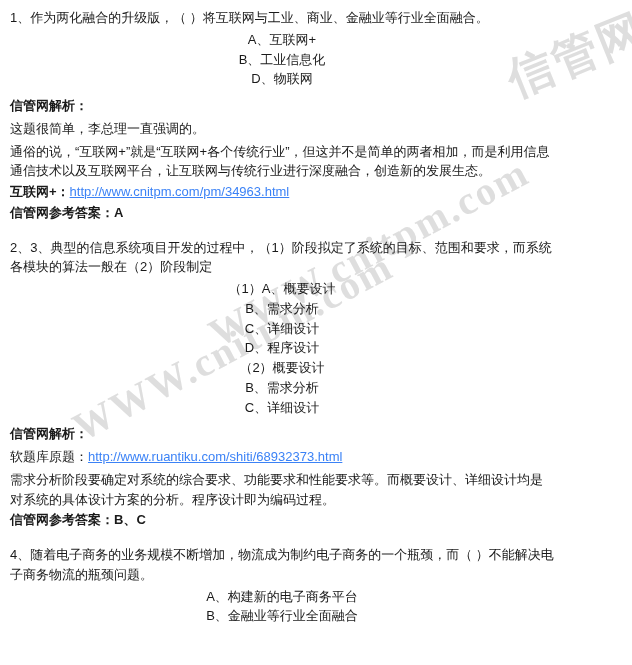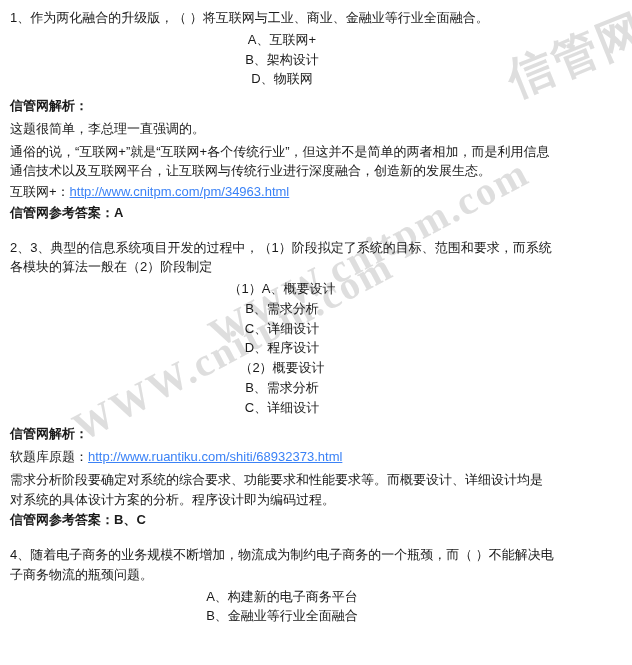--- a/index.html
+++ b/index.html
@@ -88,42 +88,42 @@
   }
   .link {
     color: #3b82f6;
     text-decoration: underline;
     cursor: pointer;
   }
   .spacer-block {
     height: 14px;
   }
   .inline-label {
-    font-weight: normal;
+    font-weight: bold;
     margin-top: 48px;
   }
   .answer-val {
     font-weight: bold;
   }
 </style>
 </head>
 <body>
 
 <div class="watermark">
   <div class="wm-text wm1">信管网</div>
   <div class="wm-text wm2">WWW.cnitpm.com</div>
   <div class="wm-text wm3">WWW.cnitpm.com</div>
 </div>
 
 <div class="page">
 
   <div>
     <p class="q-stem">1、作为两化融合的升级版，（ ）将互联网与工业、商业、金融业等行业全面融合。</p>
     <p class="opt">A、互联网+</p>
-    <p class="opt">B、架构设计</p>
+    <p class="opt">B、工业信息化</p>
     <p class="opt">D、物联网</p>
     <p class="analysis-head">信管网解析：</p>
     <p class="body-text">这题很简单，李总理一直强调的。</p>
     <p class="body-text">通俗的说，“互联网+”就是“互联网+各个传统行业”，但这并不是简单的两者相加，而是利用信息通信技术以及互联网平台，让互联网与传统行业进行深度融合，创造新的发展生态。</p>
     <p><span class="inline-label">互联网+：</span><a class="link" href="#">http://www.cnitpm.com/pm/34963.html</a></p>
     <p><span class="answer-head">信管网参考答案：</span><span class="answer-val">A</span></p>
   </div>
 
   <div class="spacer-block"></div>
 

